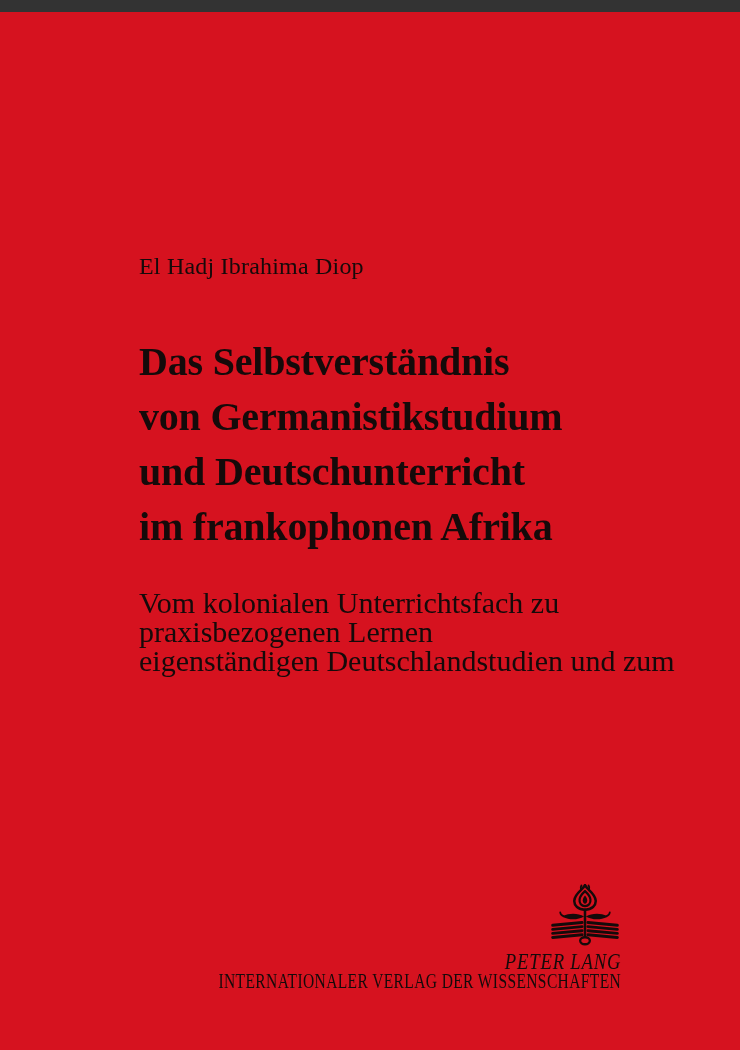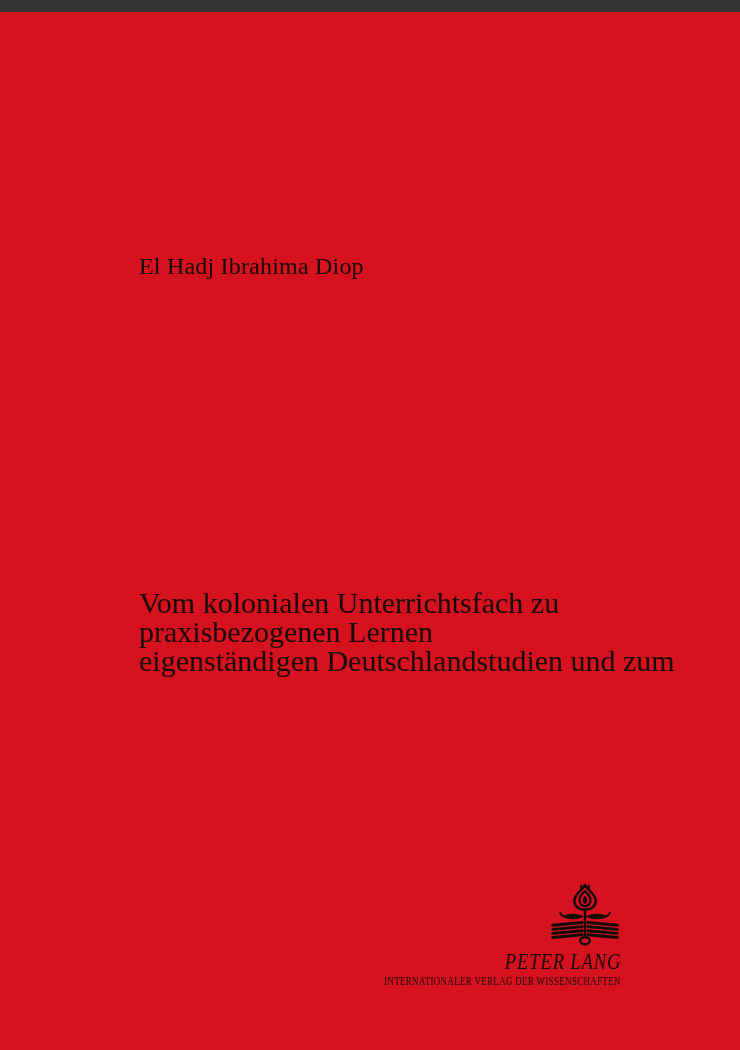--- a/index.html
+++ b/index.html
@@ -69,38 +69,44 @@
   .publisher-name .squeeze {
     display: inline-block;
     transform: scaleX(0.78);
     transform-origin: 100% 50%;
     letter-spacing: 1px;
   }
   .publisher-tagline {
     position: absolute;
     right: 119px;
     top: 959px;
-    font-size: 12px;
+    font-size: 21px;
     line-height: 20px;
     white-space: nowrap;
   }
   .publisher-tagline .squeeze {
     display: inline-block;
     transform: scaleX(0.74);
     transform-origin: 100% 50%;
     letter-spacing: 0.5px;
   }
 </style>
 </head>
 <body>
 
 <div class="cover" style="--bg: #d6121f; --ink: #150a0a;">
 
   <div class="author">El Hadj Ibrahima Diop</div>
 
+  <h1 class="title">
+    <span>Das Selbstverständnis</span>
+    <span>von Germanistikstudium</span>
+    <span>und Deutschunterricht</span>
+    <span>im frankophonen Afrika</span>
+  </h1>
 
   <h2 class="subtitle">
     <span>Vom kolonialen Unterrichtsfach zu</span>
     <span>praxisbezogenen Lernen</span>
     <span>eigenständigen Deutschlandstudien und zum</span>
   </h2>
 
   <div class="publisher">
 
     <svg class="logo" viewBox="0 0 72 64" width="72" height="62" aria-hidden="true">

